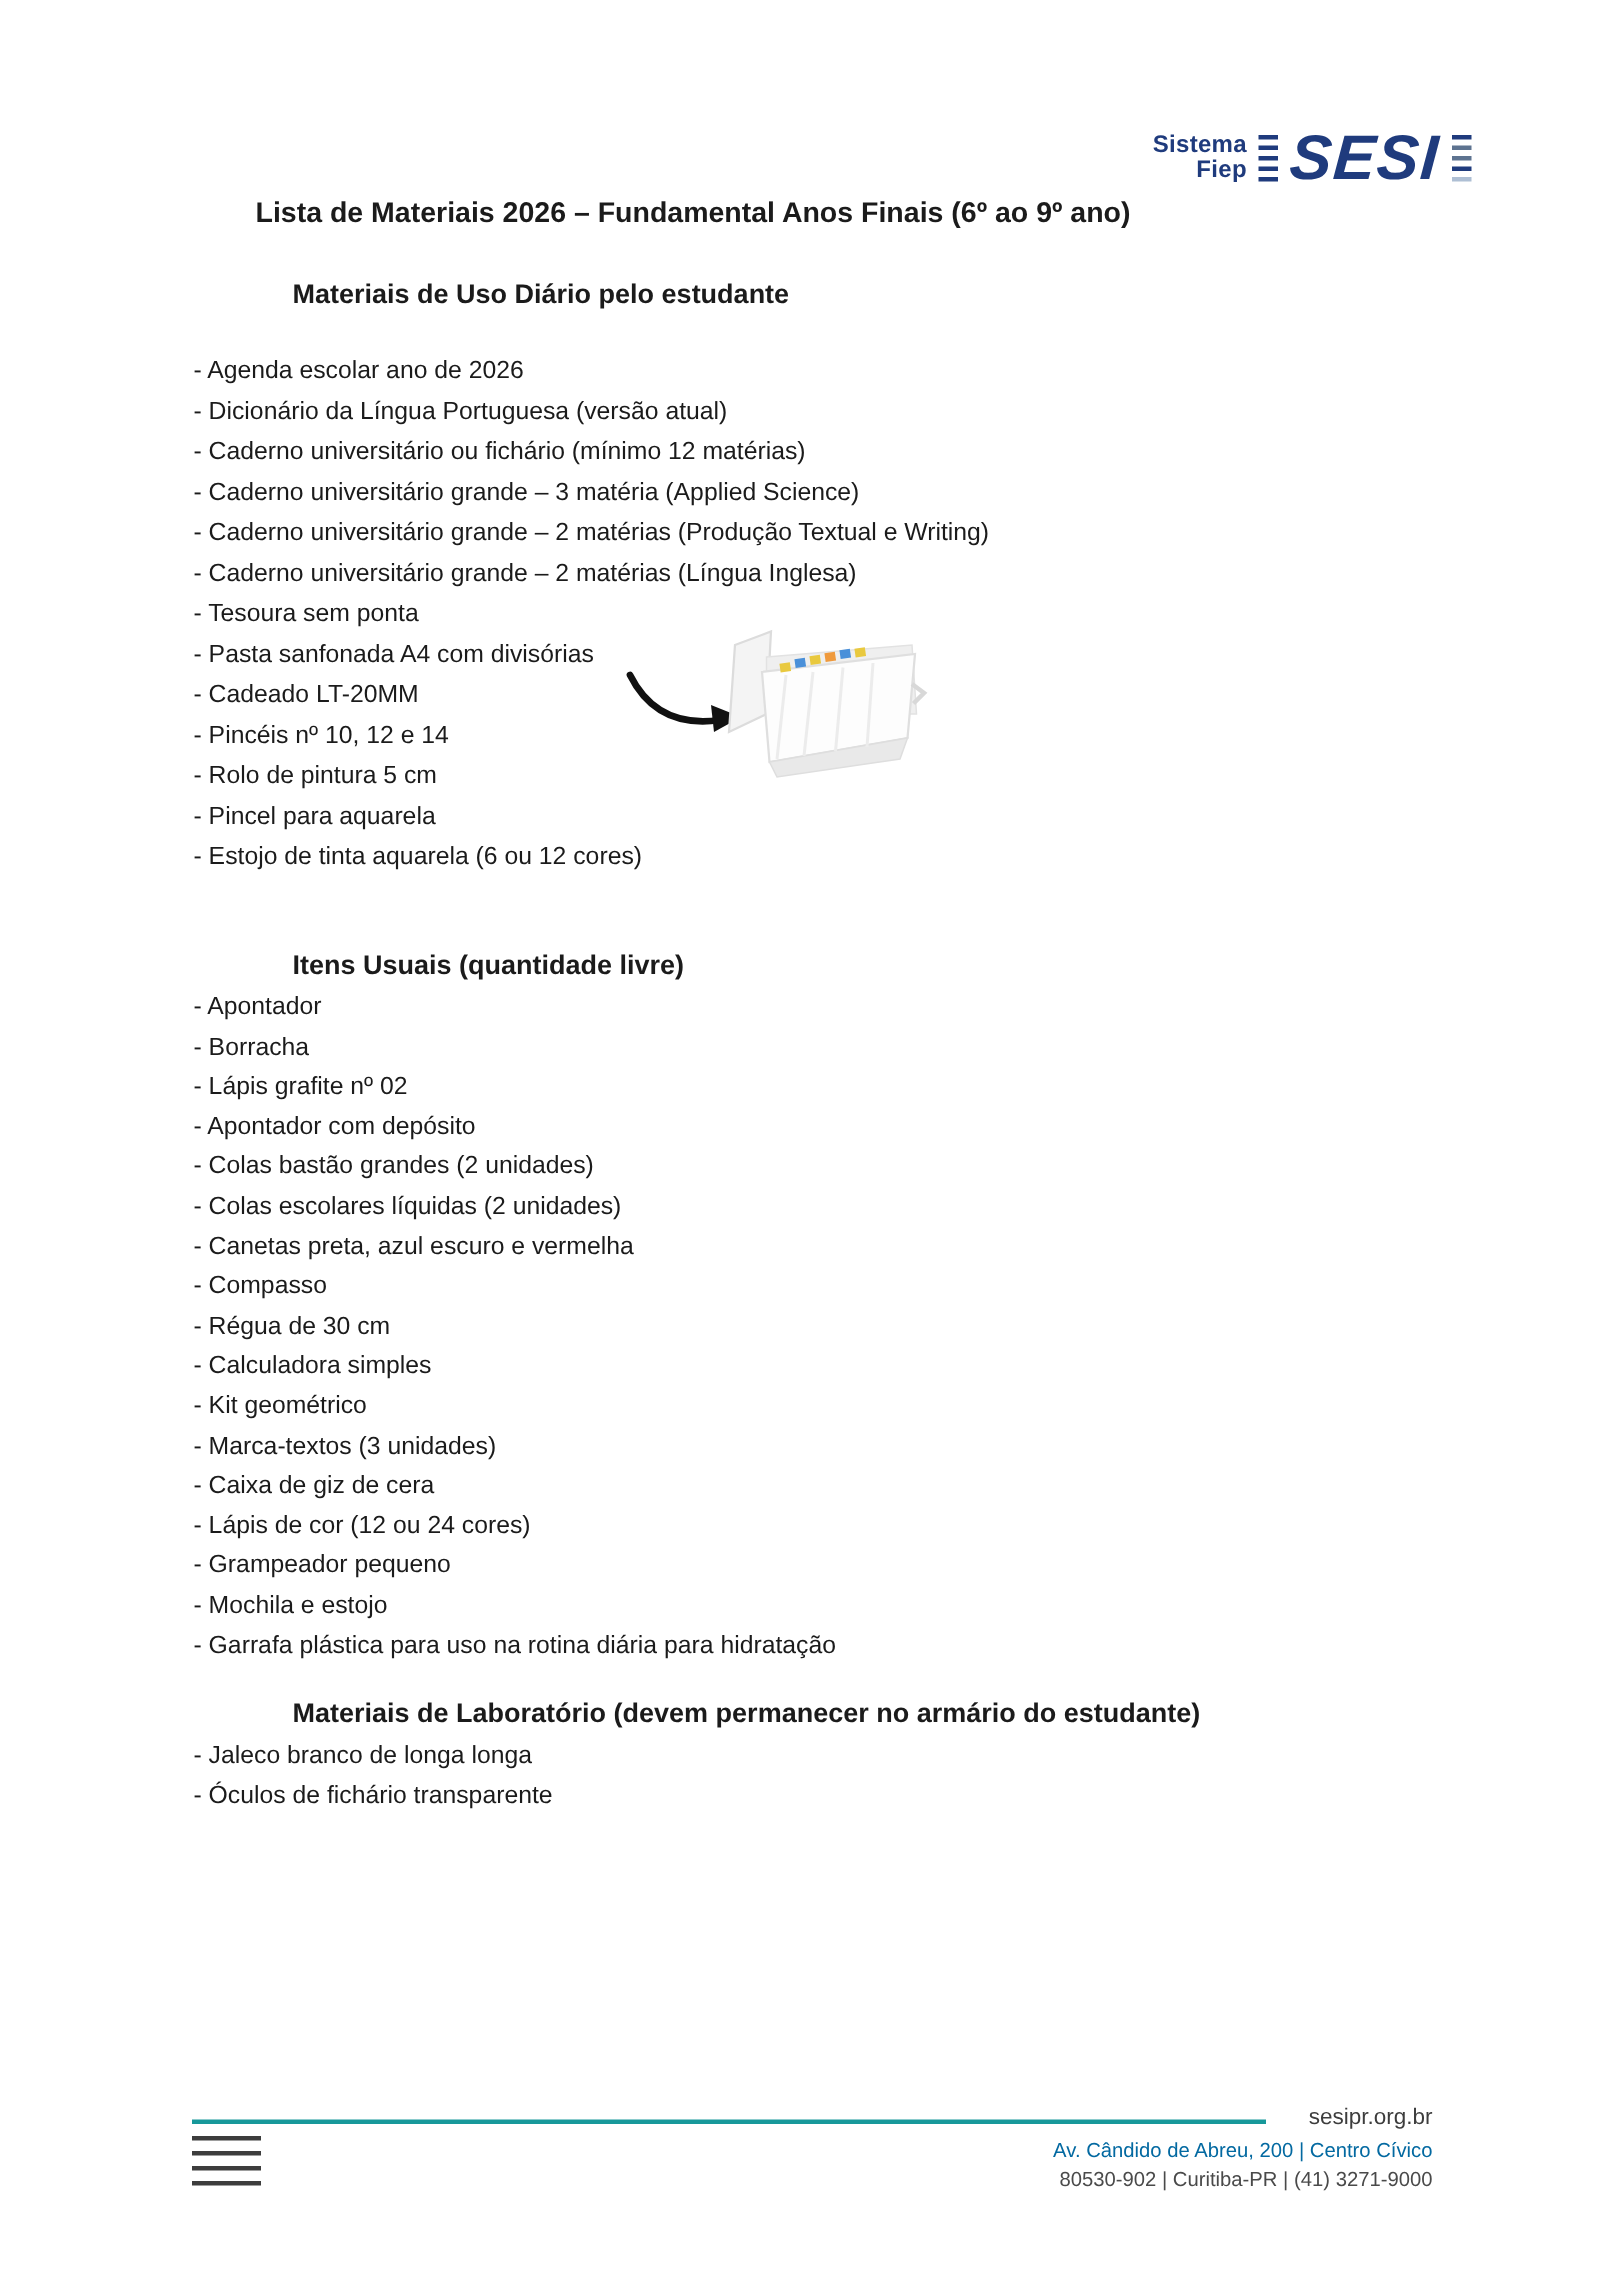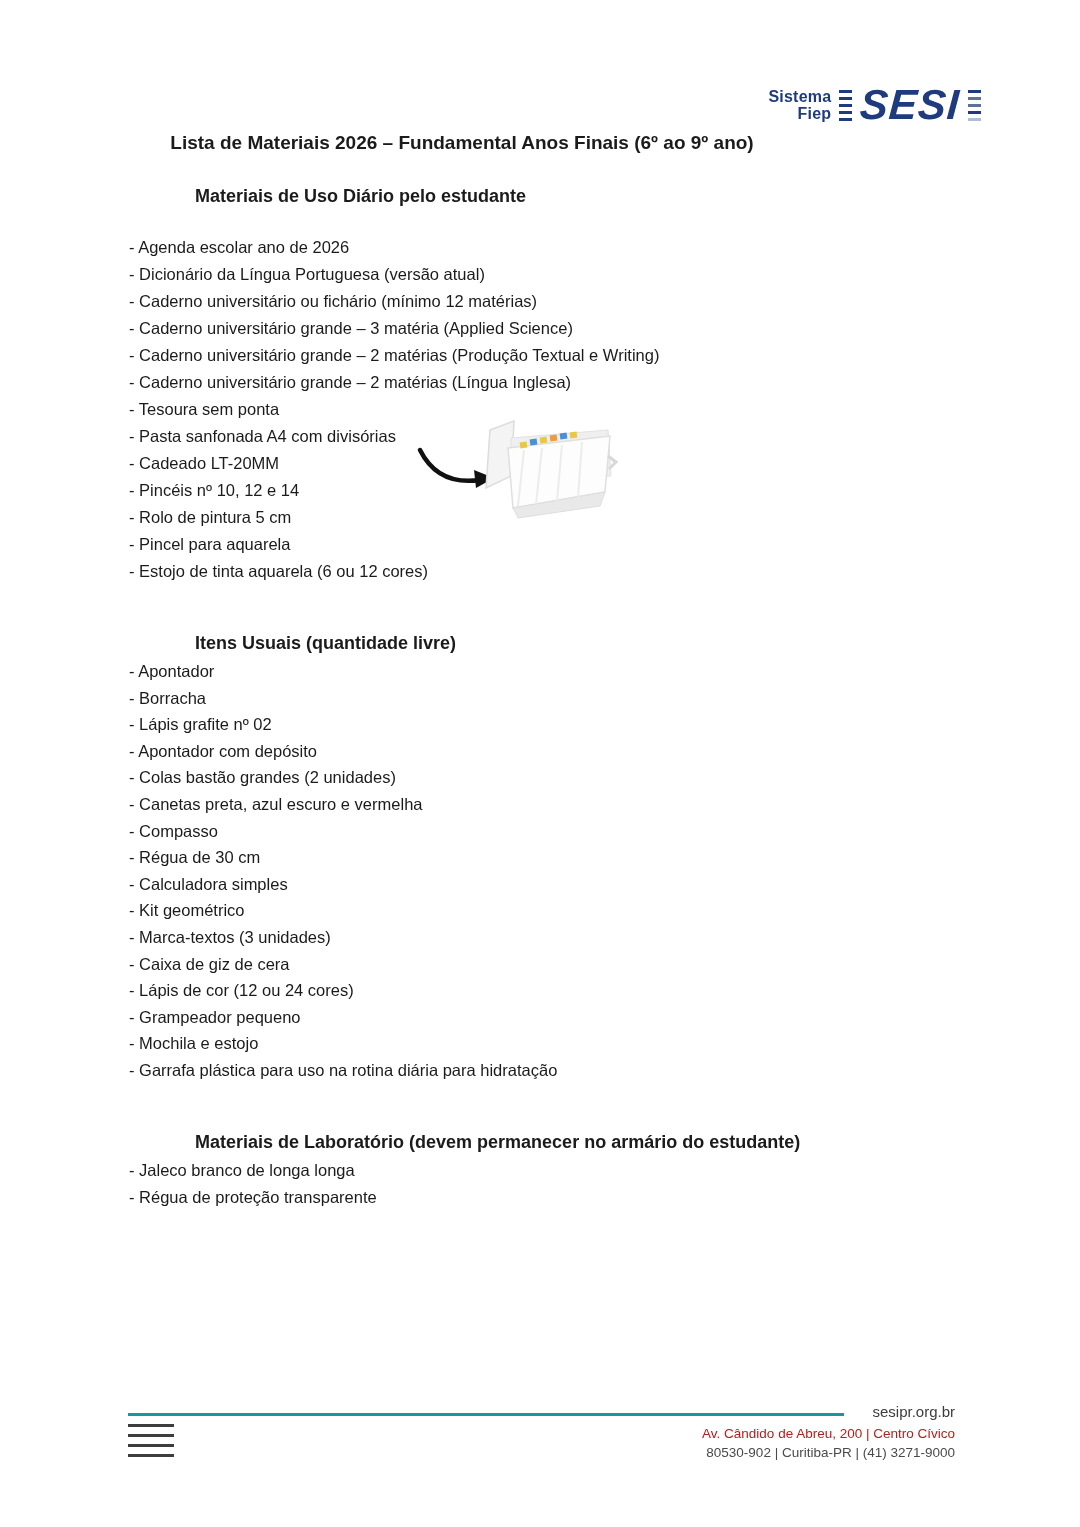--- a/index.html
+++ b/index.html
@@ -59,21 +59,21 @@
     width:716px; height:3px; background:#17989a;
   }
   .footer-lines { position:absolute; left:128px; top:1424px; }
   .footer-lines .fline { width:46px; height:3px; background:#3d3d3d; margin-bottom:7px; }
   .footer-site {
     position:absolute; right:125px; top:1403px;
     font-size:15px; color:#3d3d3d;
   }
   .footer-addr1 {
     position:absolute; right:125px; top:1426px;
-    font-size:13.5px; color:#b91c1c;
+    font-size:13.5px; color:#0369a1;
   }
   .footer-addr2 {
     position:absolute; right:125px; top:1445px;
     font-size:13.5px; color:#4a4a4a;
   }
 </style>
 </head>
 <body>
 
 <div class="page">
@@ -153,38 +153,39 @@
   </div>
 
   <div class="section-heading h2">Itens Usuais (quantidade livre)</div>
   <div class="item-list list-2">
 
   <div class="li">- Apontador</div>
       <div class="li">- Borracha</div>
       <div class="li">- Lápis grafite nº 02</div>
       <div class="li">- Apontador com depósito</div>
       <div class="li">- Colas bastão grandes (2 unidades)</div>
+      <div class="li">- Colas escolares líquidas (2 unidades)</div>
       <div class="li">- Canetas preta, azul escuro e vermelha</div>
       <div class="li">- Compasso</div>
       <div class="li">- Régua de 30 cm</div>
       <div class="li">- Calculadora simples</div>
       <div class="li">- Kit geométrico</div>
       <div class="li">- Marca-textos (3 unidades)</div>
       <div class="li">- Caixa de giz de cera</div>
       <div class="li">- Lápis de cor (12 ou 24 cores)</div>
       <div class="li">- Grampeador pequeno</div>
       <div class="li">- Mochila e estojo</div>
       <div class="li">- Garrafa plástica para uso na rotina diária para hidratação</div>
     </div>
 
   <div class="section-heading h3">Materiais de Laboratório (devem permanecer no armário do estudante)</div>
   <div class="item-list list-3">
 
   <div class="li">- Jaleco branco de longa longa</div>
-      <div class="li">- Régua de proteção transparente</div>
+      <div class="li">- Óculos de fichário transparente</div>
     </div>
 
   <div class="footer-rule"></div>
   <div class="footer-lines">
     <div class="fline"></div>
       <div class="fline"></div>
       <div class="fline"></div>
       <div class="fline"></div>
   </div>
   <div class="footer-site">sesipr.org.br</div>

